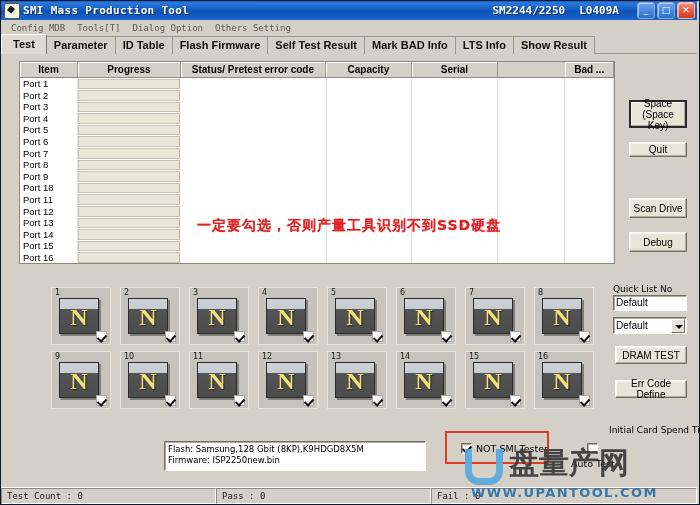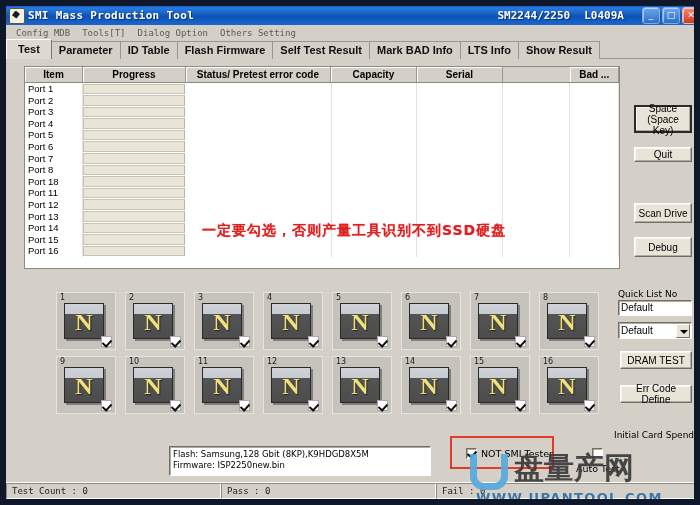--- a/index.html
+++ b/index.html
@@ -8,21 +8,21 @@
   }
   body {
     font-family: "Liberation Sans", sans-serif;
   }
   #app {
     position: relative;
     width: 700px;
     height: 505px;
     background: #d4d0c8;
     overflow: hidden;
-    border: 6px solid #0f172a;
+    border: 1px solid #0f172a;
     box-sizing: border-box;
   }
 
   
   .titlebar {
     position: absolute;
     left: 0; top: 0;
     width: 696px; height: 19px;
     background: linear-gradient(to bottom,#0b5fc4 0%,#2a7ae2 10%,#0d53b6 55%,#1a66cf 100%);
     display: flex;
@@ -599,20 +599,29 @@
         <div class="grow">
           <div class="gc" style="width: 62px;">Port 8</div>
           <div class="gc progress" style="width: 110px;"></div>
           <div class="gc" style="width: 155px;"></div>
           <div class="gc" style="width: 92px;"></div>
           <div class="gc" style="width: 92px;"></div>
           <div class="gc" style="width: 72px;"></div>
           <div class="gc" style="width: 52px;"></div>
         </div>
         <div class="grow">
+          <div class="gc" style="width: 62px;">Port 9</div>
+          <div class="gc progress" style="width: 110px;"></div>
+          <div class="gc" style="width: 155px;"></div>
+          <div class="gc" style="width: 92px;"></div>
+          <div class="gc" style="width: 92px;"></div>
+          <div class="gc" style="width: 72px;"></div>
+          <div class="gc" style="width: 52px;"></div>
+        </div>
+        <div class="grow">
           <div class="gc" style="width: 62px;">Port 18</div>
           <div class="gc progress" style="width: 110px;"></div>
           <div class="gc" style="width: 155px;"></div>
           <div class="gc" style="width: 92px;"></div>
           <div class="gc" style="width: 92px;"></div>
           <div class="gc" style="width: 72px;"></div>
           <div class="gc" style="width: 52px;"></div>
         </div>
         <div class="grow">
           <div class="gc" style="width: 62px;">Port 11</div>

